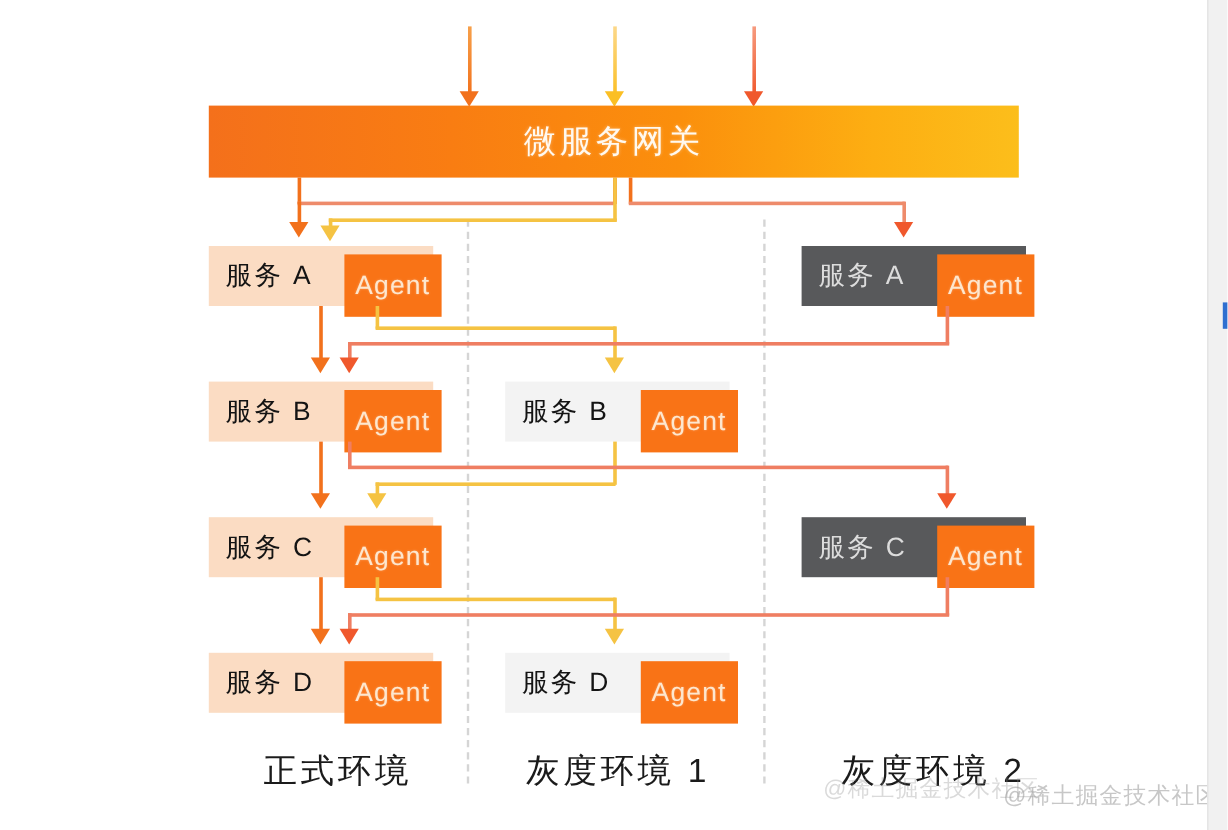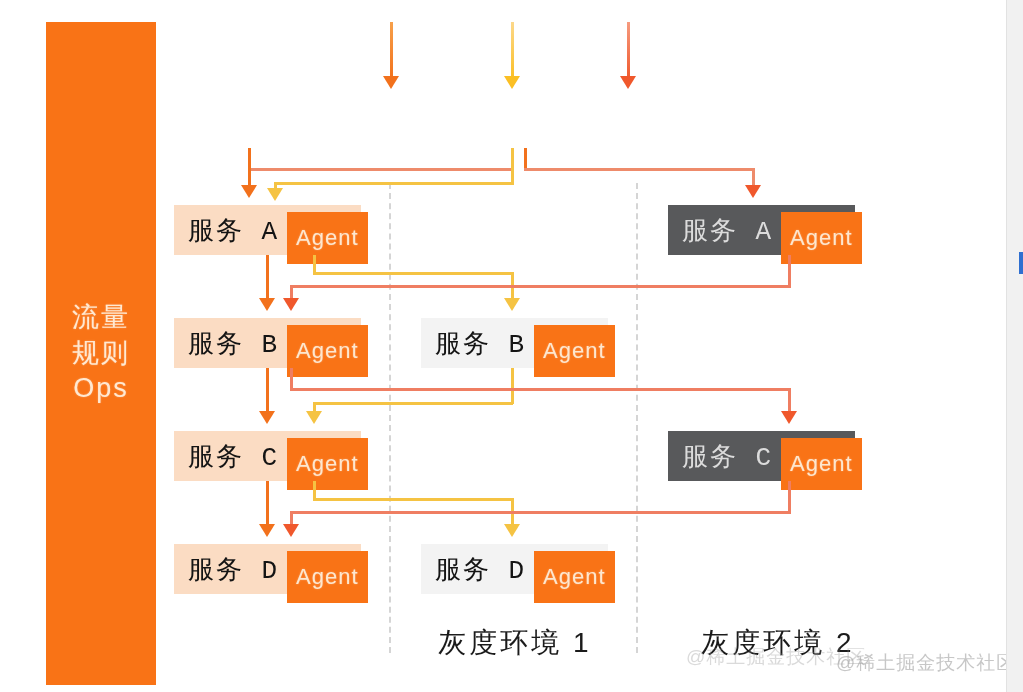--- a/index.html
+++ b/index.html
@@ -38,23 +38,22 @@
     color:#fff9f0;font-size:27px;letter-spacing:3px;
     text-shadow:0 0 3px rgba(255,255,255,.4);
   }
 
   
   .divider{position:absolute;top:183px;width:0;height:470px;border-left:2px dashed #d5d5d5;}
 
   
   .svc{position:absolute;height:50px;display:flex;align-items:center;}
   .svc .svc-name{
-    font-size:26px;letter-spacing:2px;white-space:nowrap;
+    font-size:22px;letter-spacing:2px;white-space:nowrap;
     padding-left:14px;
-    font-family:Liberation Mono, monospace;
   }
   .svc .agent{
     position:absolute;top:7px;height:52px;
     background:#f97316;color:#fde7cf;
     font-size:22px;letter-spacing:1px;
     display:flex;align-items:center;justify-content:center;
     padding:0 9px;
     text-shadow:0 0 2px rgba(255,255,255,.35);
   }
   .col-prod{background:#fbdcc3;}
@@ -79,37 +78,33 @@
 
   
   .wm{position:absolute;color:#9a9a9a;font-size:19px;letter-spacing:1px;white-space:nowrap;opacity:.55;}
   .wm.faded{opacity:.32;color:#8d8d8d;}
 </style>
 </head>
 <body>
 
 <div id="stage">
 
-  <div class="ops-bar">
-    <div class="ops-text">
-      <div>流量</div>
-      <div>规则</div>
-      <div>Ops</div>
-    </div>
-  </div>
 
   <div class="ln v" style="left:390px;top:22px;height:58px;background:linear-gradient(180deg,#f7a04a,#f2711c);"></div>
   <div class="arrow" style="left:383px;top:76px;border-top:13px solid #f2711c;"></div>
 
   <div class="ln v" style="left:511px;top:22px;height:58px;background:linear-gradient(180deg,#fcd88a,#fbbf24);"></div>
   <div class="arrow" style="left:504px;top:76px;border-top:13px solid #fbbf24;"></div>
 
   <div class="ln v" style="left:627px;top:22px;height:58px;background:linear-gradient(180deg,#f69b7f,#f0582c);"></div>
   <div class="arrow" style="left:620px;top:76px;border-top:13px solid #f0582c;"></div>
 
+  <div class="gateway">
+    <span class="gateway-label">微服务网关</span>
+  </div>
 
   <div class="divider" style="left:389px;"></div>
   <div class="divider" style="left:636px;"></div>
 
   <div class="ln v" style="left:248px;top:148px;height:22px;background:#f2711c;"></div>
   <div class="ln h" style="left:248px;top:168px;width:265px;background:#ee8b6b;"></div>
   <div class="ln v" style="left:511px;top:148px;height:22px;background:#f2711c;"></div>
   <div class="ln v" style="left:248px;top:168px;height:20px;background:#f2711c;"></div>
   <div class="arrow" style="left:241px;top:185px;border-top:13px solid #f2711c;"></div>
 
@@ -191,20 +186,21 @@
 
   <div class="svc col-prod" style="left:174px;top:544px;width:187px;">
     <span class="svc-name">服务 D</span>
     <span class="agent" style="left:113px;">Agent</span>
   </div>
   <div class="svc col-gray1" style="left:421px;top:544px;width:187px;">
     <span class="svc-name">服务 D</span>
     <span class="agent" style="left:113px;">Agent</span>
   </div>
 
+  <div class="env" style="left:174px;width:215px;">正式环境</div>
   <div class="env" style="left:395px;width:240px;text-align:right;">灰度环境 1</div>
   <div class="env" style="left:658px;width:240px;">灰度环境 2</div>
 
   <div class="wm faded" style="left:686px;top:644px;">@稀土掘金技术社区</div>
   <div class="wm" style="left:836px;top:650px;">@稀土掘金技术社区</div>
 
   <div class="gutter">
     <div class="gutter-mark"></div>
   </div>
 

